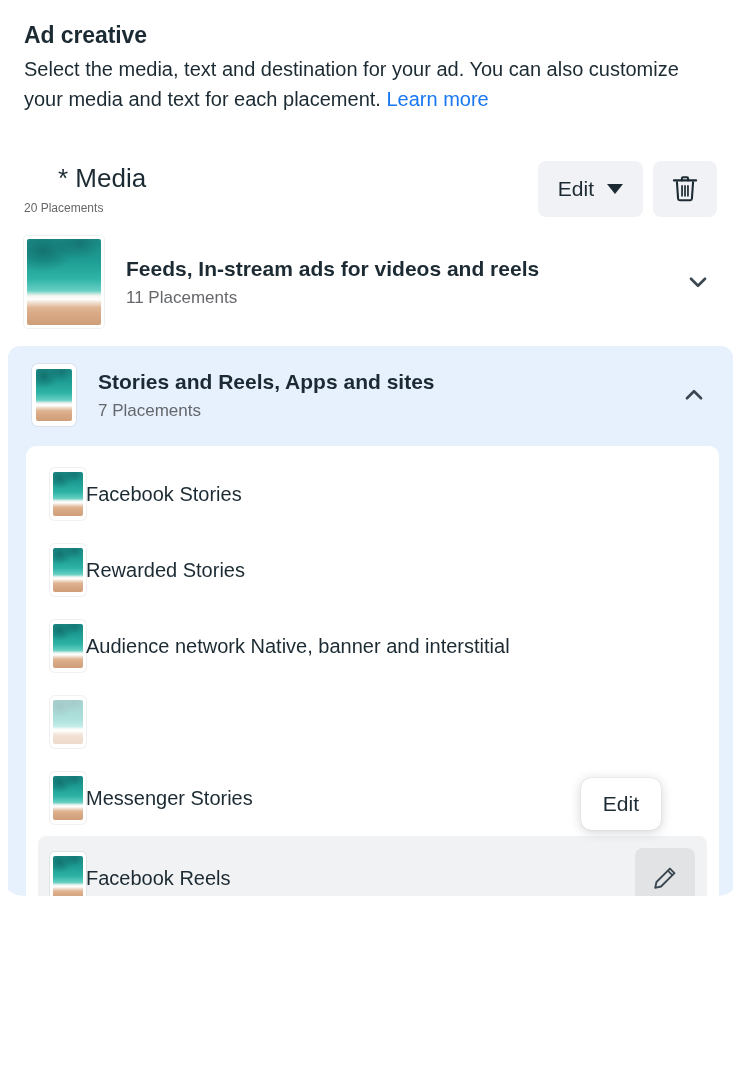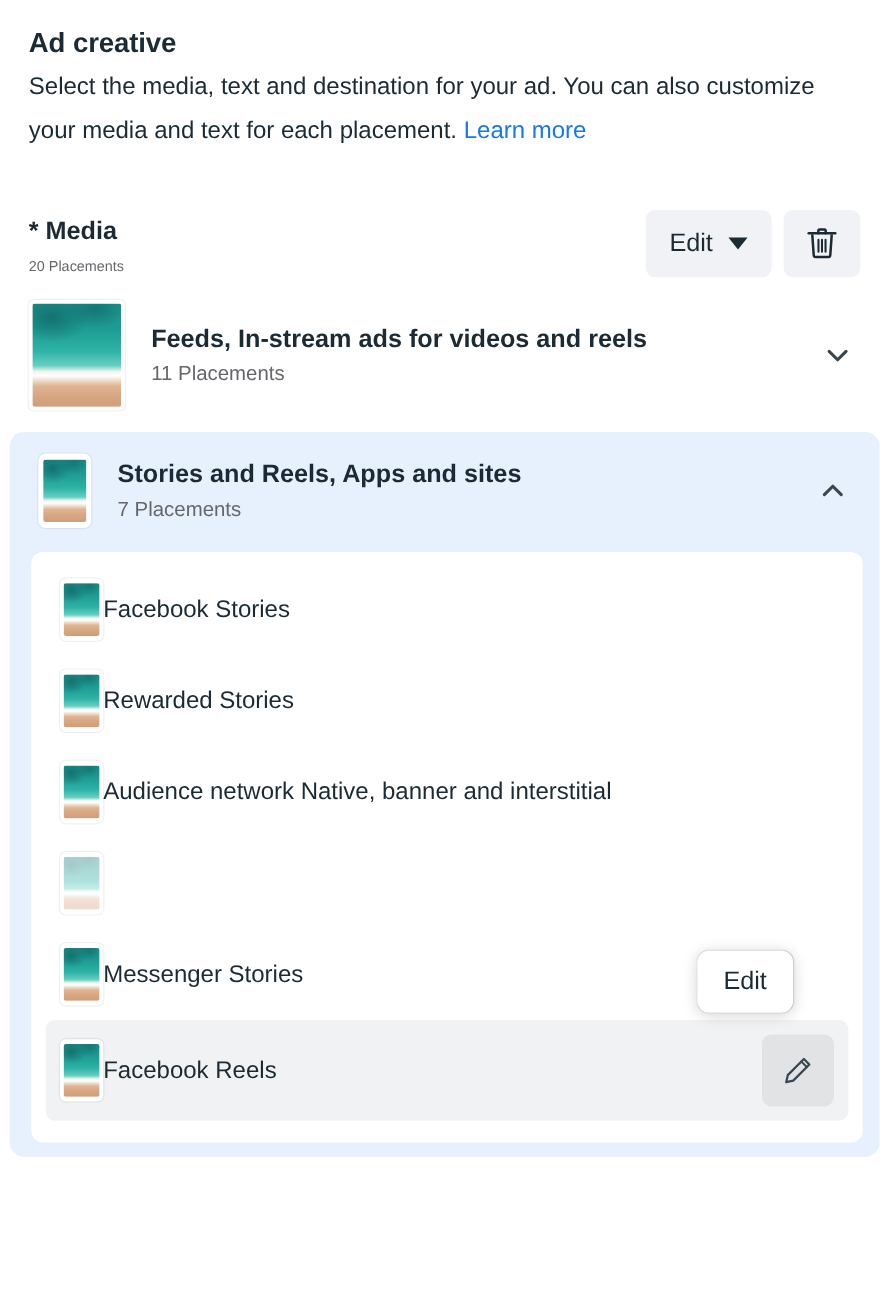--- a/index.html
+++ b/index.html
@@ -6,62 +6,63 @@
   html, body {
     width: 741px;
     height: 1080px;
     background: #ffffff;
     font-family: "Liberation Sans", sans-serif;
     -webkit-font-smoothing: antialiased;
   }
   .page {
     position: relative;
     width: 741px;
-    height: 1080px;
+    height: 896px;
     overflow: hidden;
     background: #ffffff;
     border-radius: 24px;
   }
 
   
   .header { padding: 20px 24px 0 24px; }
   .page-title {
     font-size: 23px;
     font-weight: bold;
     color: #1c2b33;
     letter-spacing: -0.1px;
     line-height: 30px;
   }
   .page-desc {
     margin-top: 4px;
     font-size: 20px;
-    line-height: 37px;
+    line-height: 30px;
     color: #1c2b33;
     max-width: 700px;
   }
   .learn-more {
     color: #1877f2;
     text-decoration: none;
     cursor: pointer;
   }
 
   
   .media-head {
     margin-top: 47px;
     padding: 0 24px;
     display: flex;
     align-items: flex-start;
     justify-content: space-between;
   }
   .media-head-left { padding-top: 4px; }
   .media-title {
-    font-size: 21px;
-    font-weight: bold;
+    font-size: 26px;
+    font-weight: normal;
     color: #1c2b33;
     line-height: 27px;
+    margin-left: 34px;
   }
   .media-sub {
     margin-top: 5px;
     font-size: 12px;
     color: #65676b;
     line-height: 22px;
   }
   .media-head-actions { display: flex; gap: 10px; }
   .btn-edit {
     display: flex;

